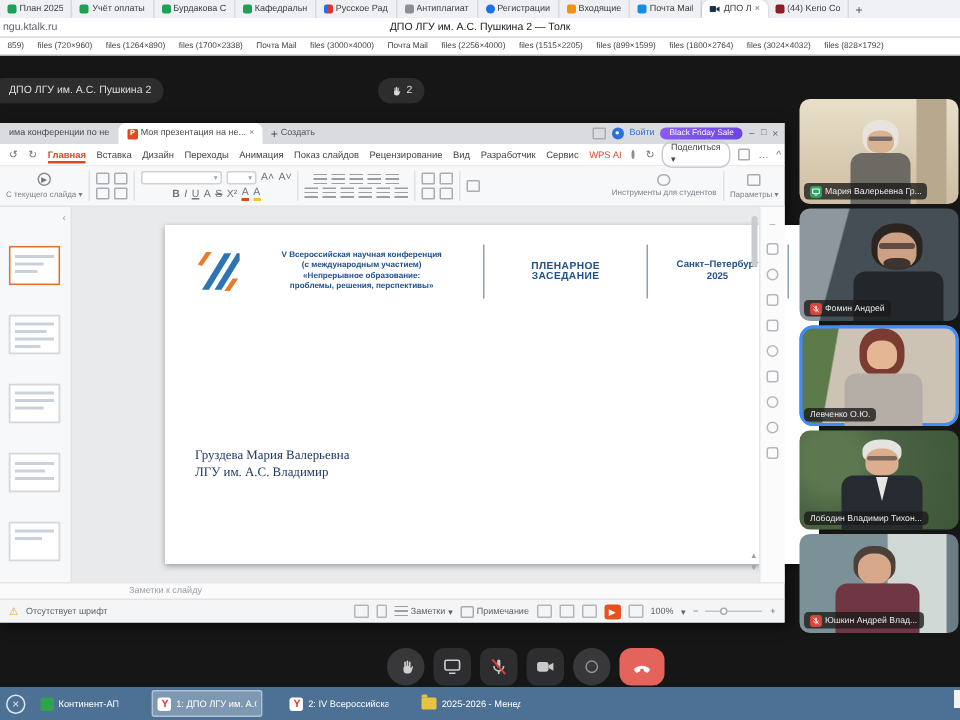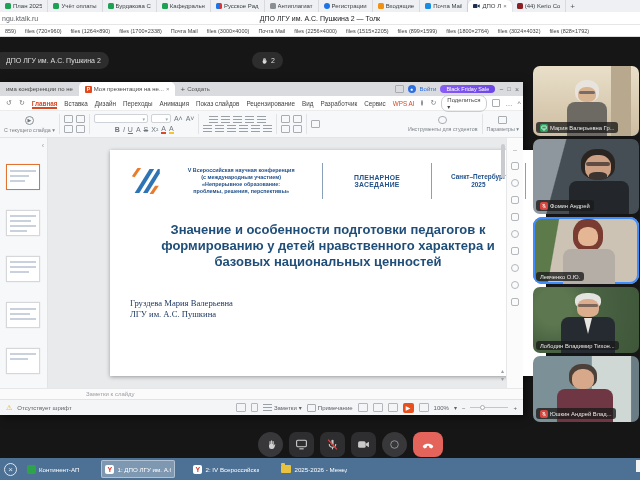--- a/index.html
+++ b/index.html
@@ -355,24 +355,23 @@
             </div>
             <div class="hline"></div>
             <div class="plenary">ПЛЕНАРНОЕ ЗАСЕДАНИЕ</div>
             <div class="hline"></div>
             <div class="city">
               <div>Санкт–Петербург</div>
               <div>2025</div>
             </div>
             <div class="hline"></div>
           </div>
-          <div class="stitle">Значение и особенности подготовки педагогов к формированию у детей нравственного характера и базовых национальных ценностей</div>
           <div class="sauthor">
             <div>Груздева Мария Валерьевна</div>
-            <div>ЛГУ им. А.С. Пушкина</div>
+            <div>ЛГУ им. А.С. Владимир</div>
           </div>
         </div>
         <div class="scrollv"></div>
         <span style="position:absolute;right:19px;bottom:14px;color:#9aa0a5;font-size:6px">▴</span>
         <span style="position:absolute;right:19px;bottom:6px;color:#9aa0a5;font-size:6px">▾</span>
       </div>
 
       <div class="rail">
         <span style="color:#9aa0a5;font-size:7px">–</span>
         <span class="ri"></span>

